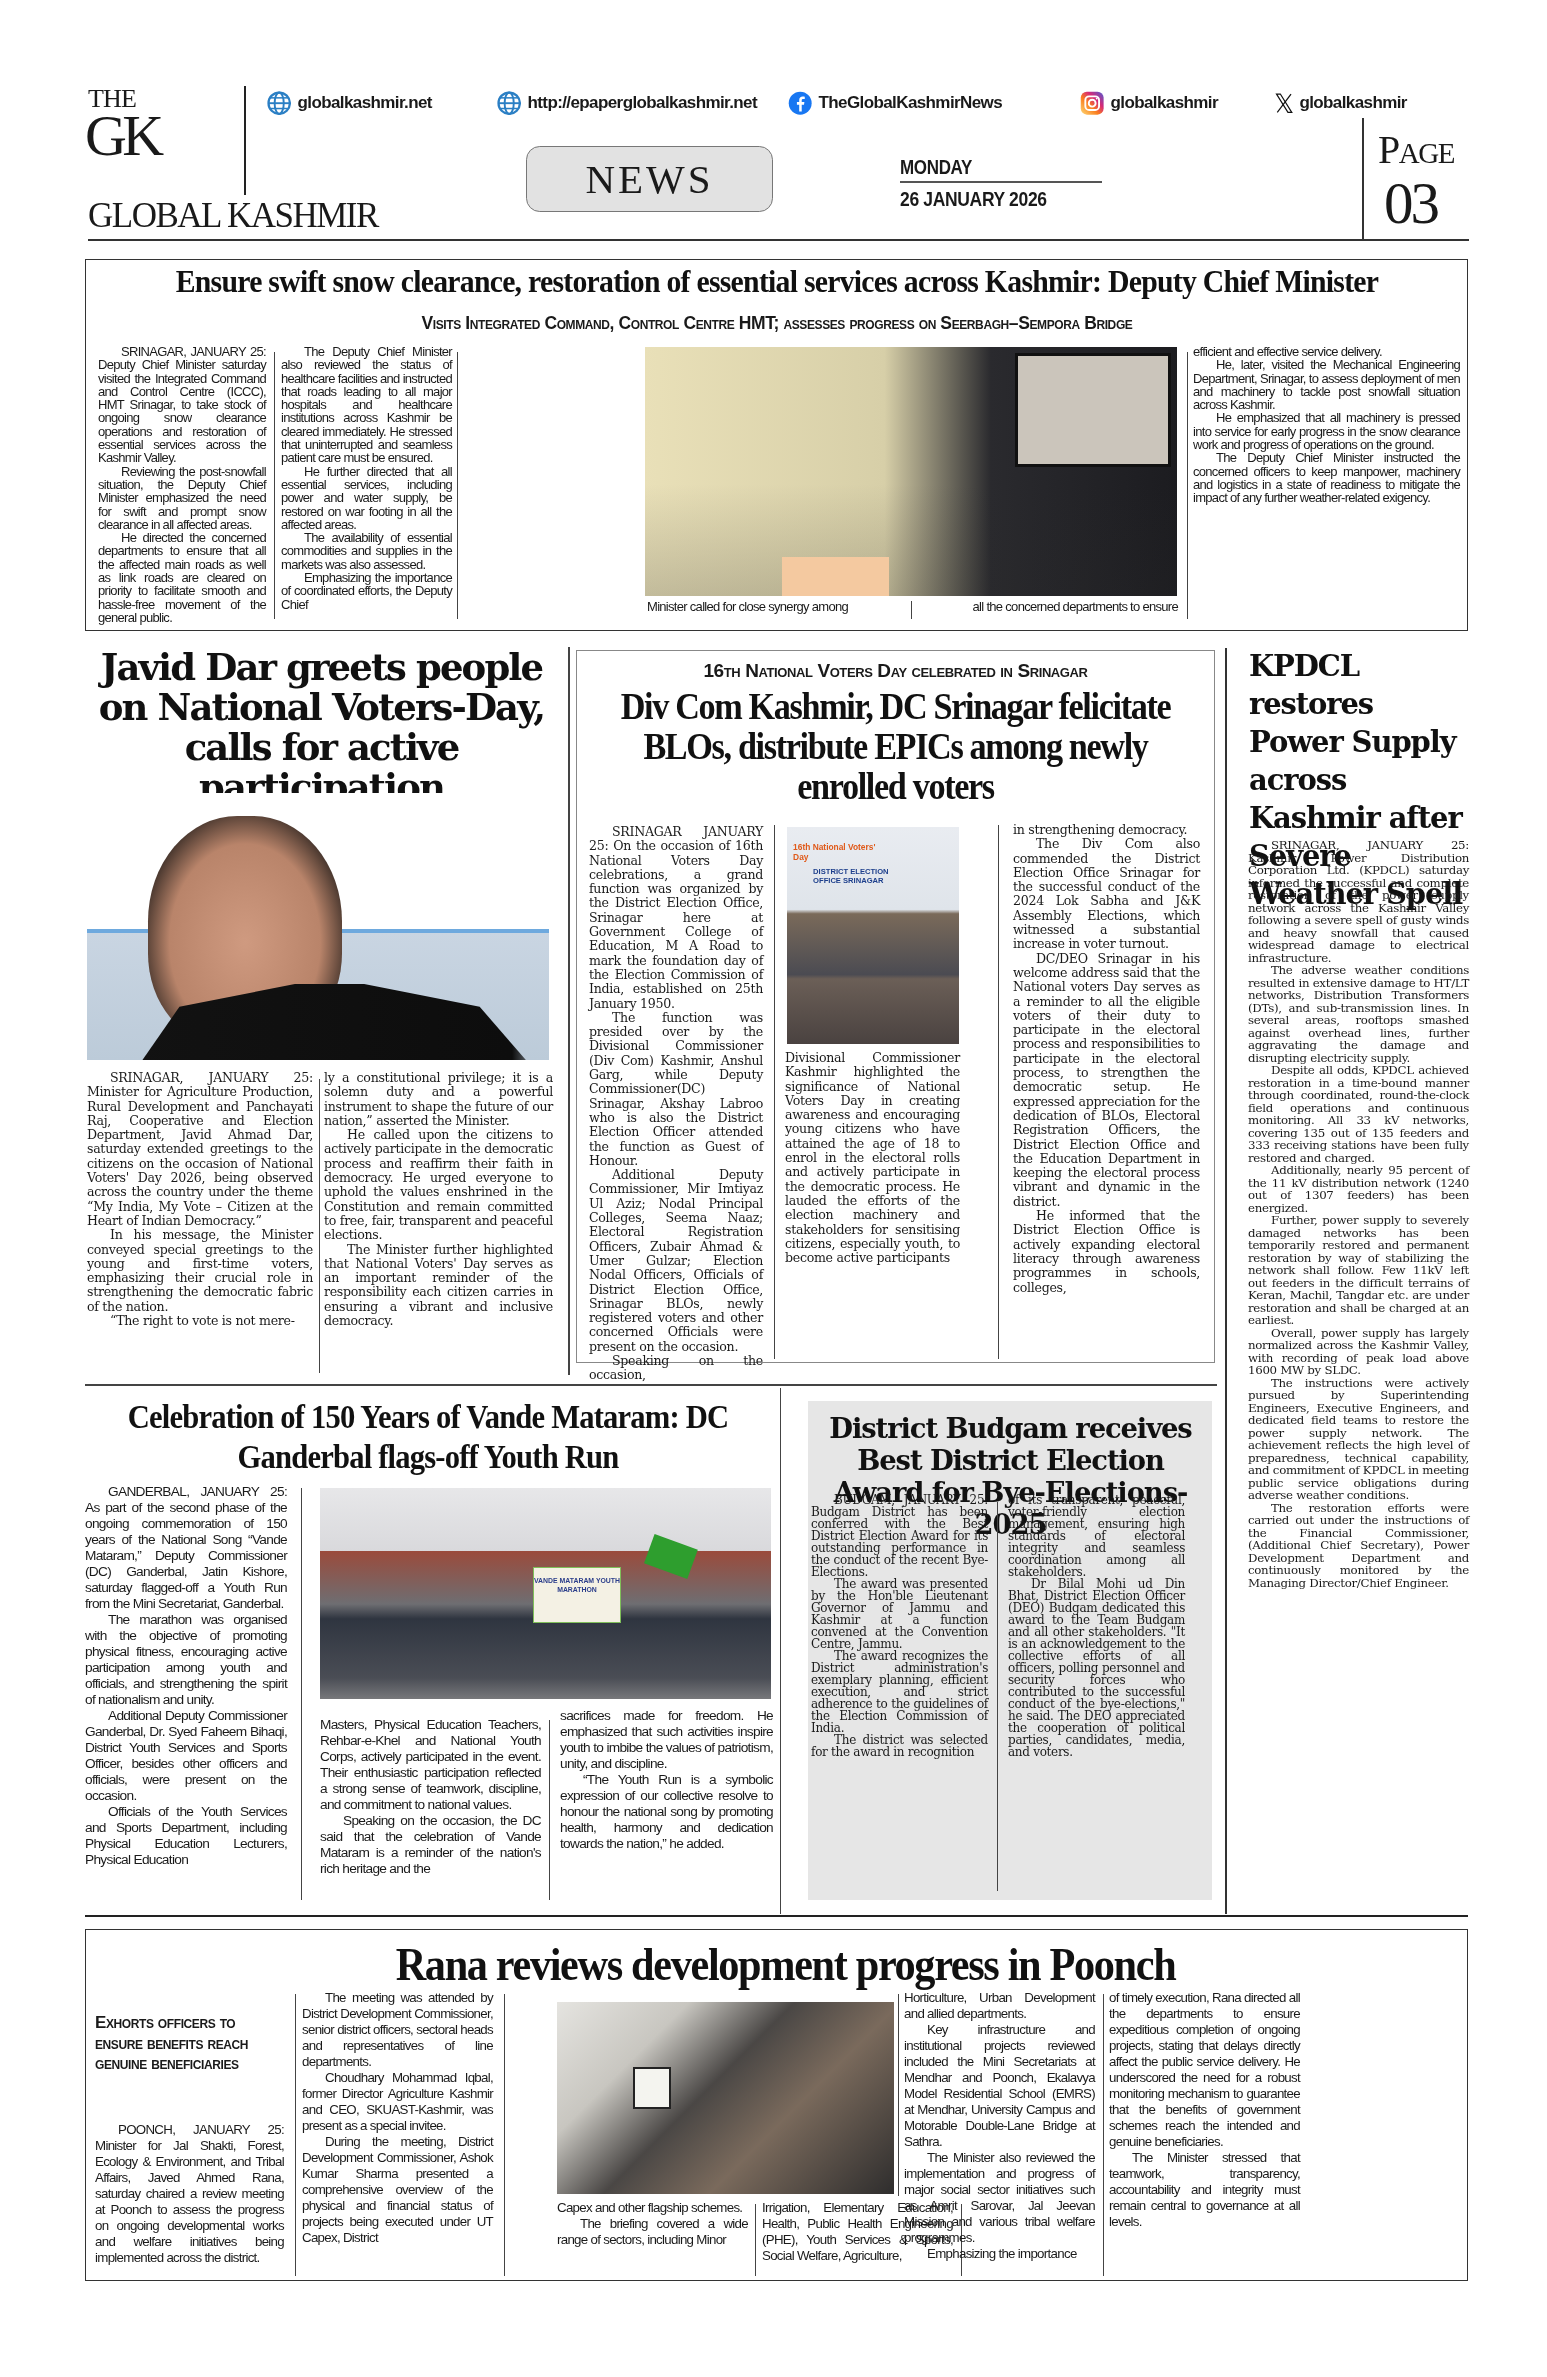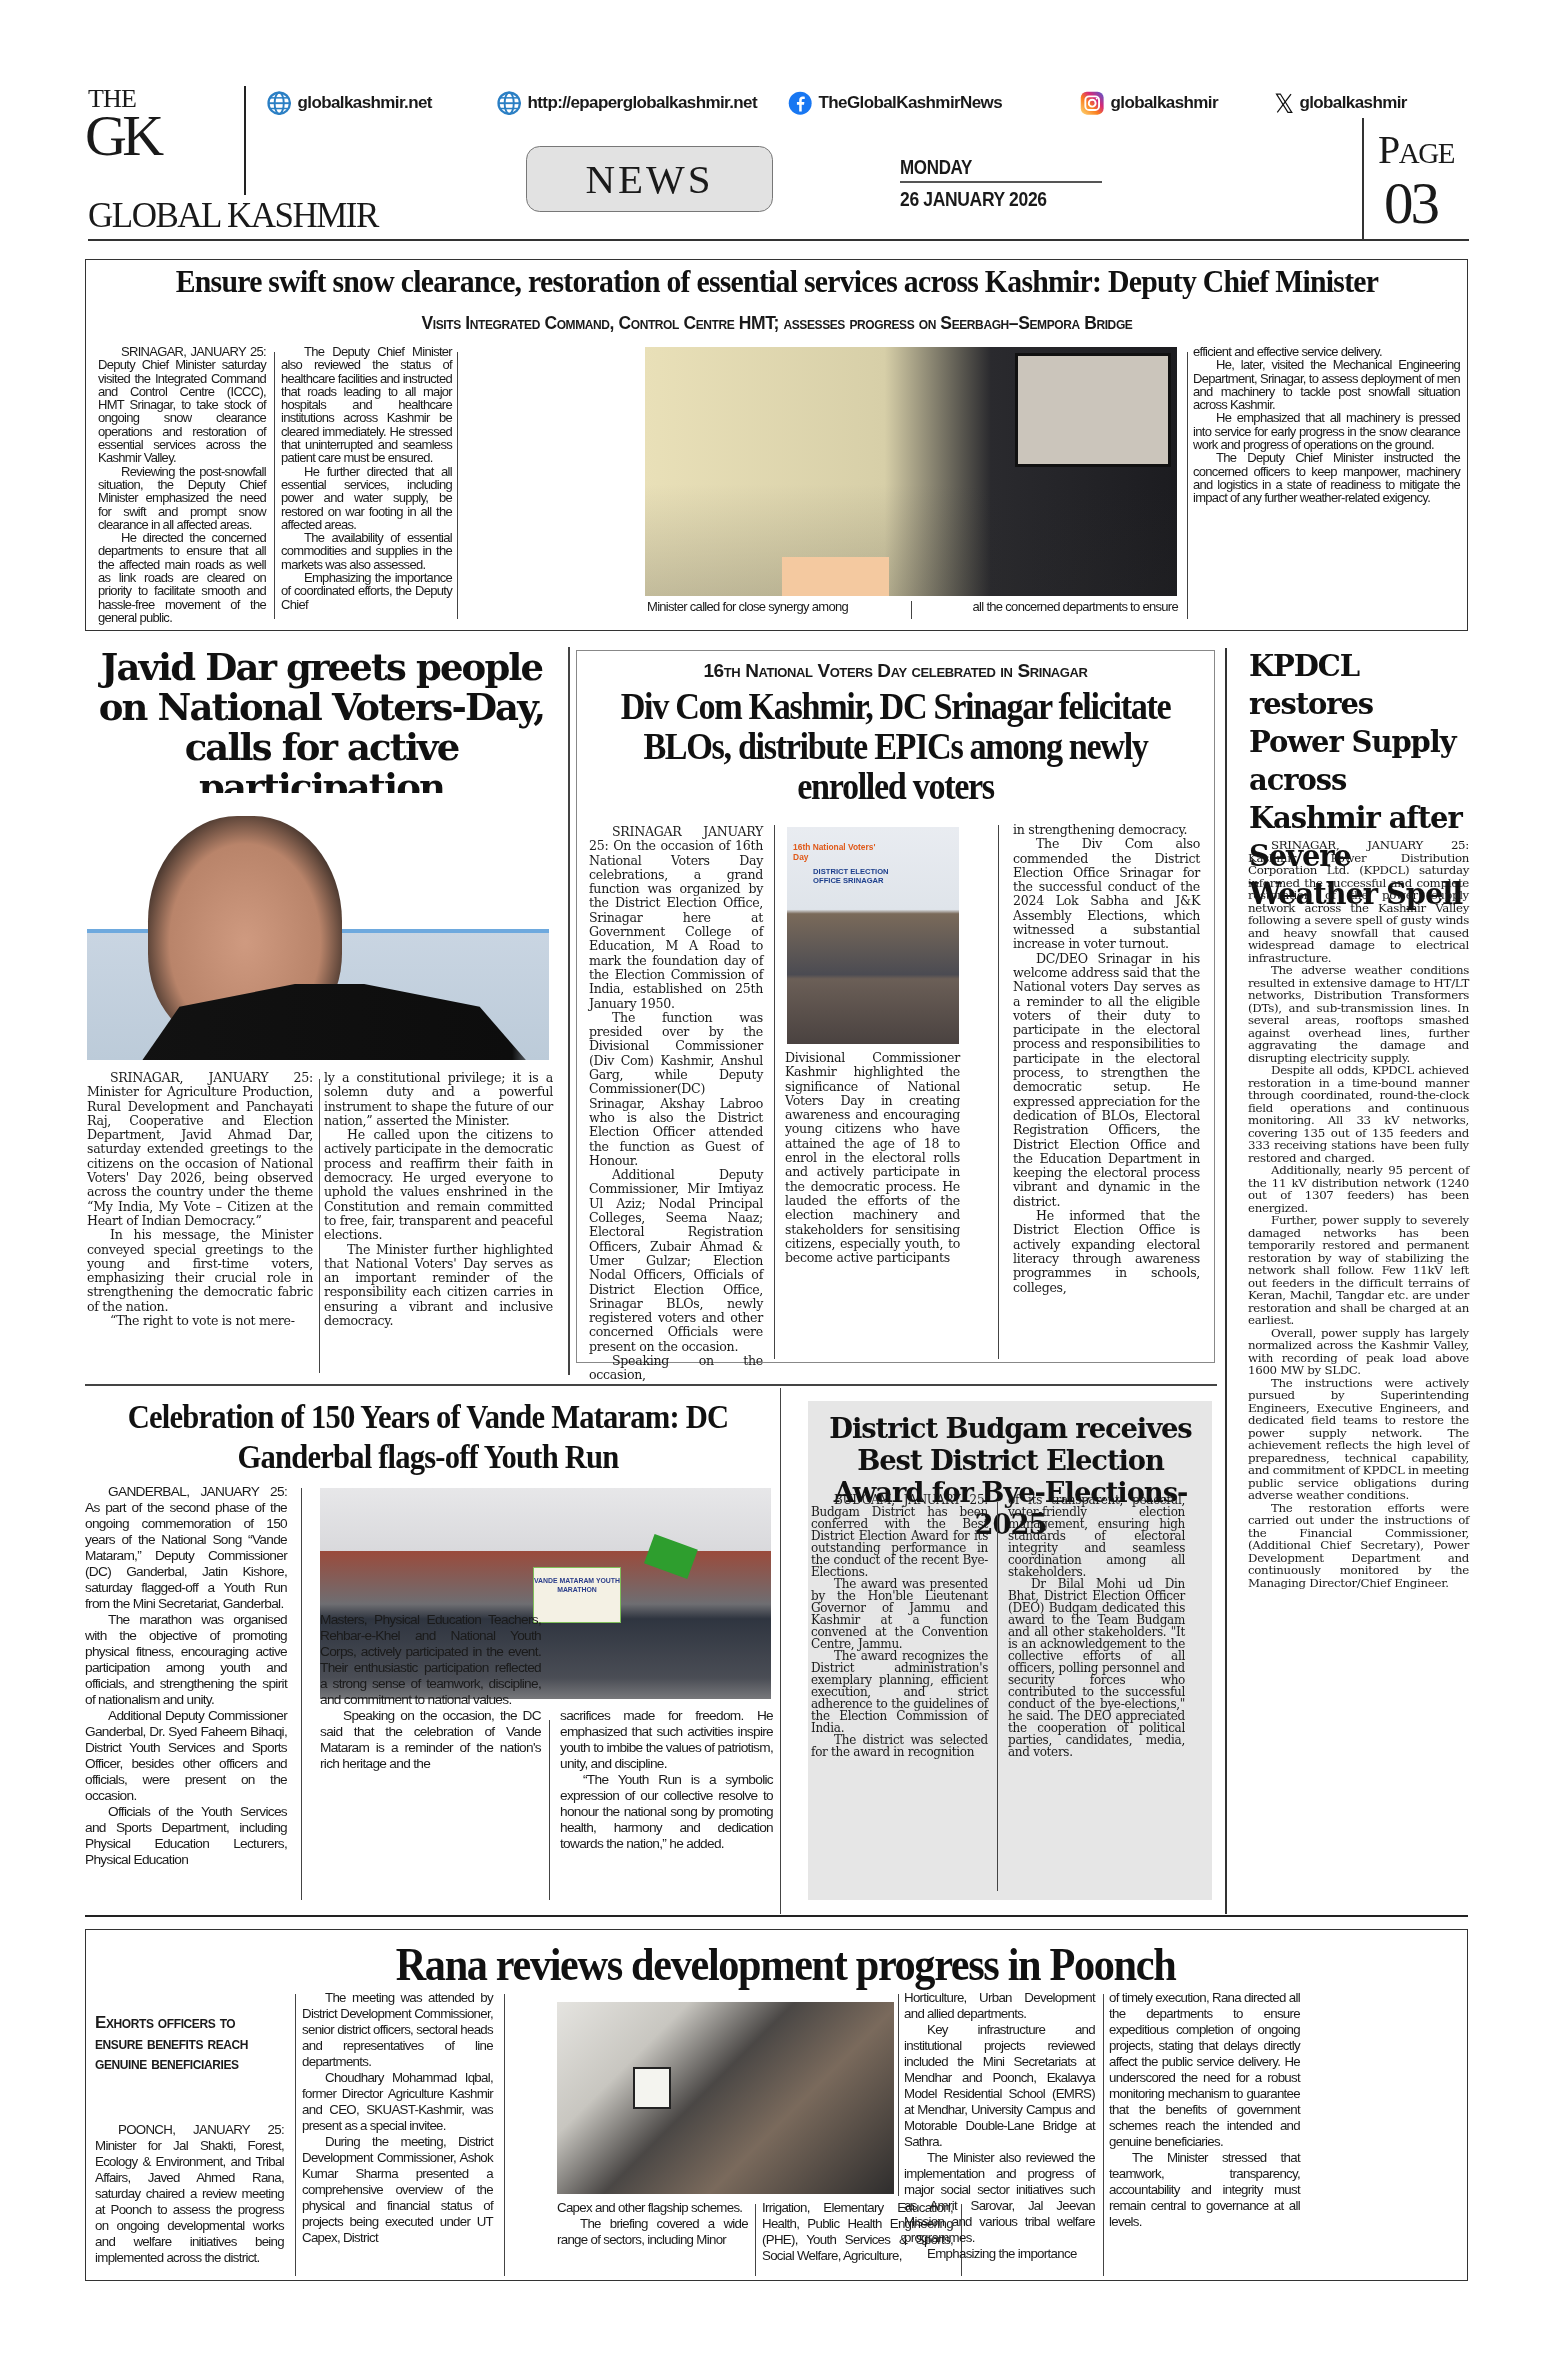--- a/index.html
+++ b/index.html
@@ -215,21 +215,21 @@
   <p>GANDERBAL, JANUARY 25: As part of the second phase of the ongoing commemoration of 150 years of the National Song “Vande Mataram,” Deputy Commissioner (DC) Ganderbal, Jatin Kishore, saturday flagged-off a Youth Run from the Mini Secretariat, Ganderbal.</p>
     <p>The marathon was organised with the objective of promoting physical fitness, encouraging active participation among youth and officials, and strengthening the spirit of nationalism and unity.</p>
     <p>Additional Deputy Commissioner Ganderbal, Dr. Syed Faheem Bihaqi, District Youth Services and Sports Officer, besides other officers and officials, were present on the occasion.</p>
     <p>Officials of the Youth Services and Sports Department, including Physical Education Lecturers, Physical Education</p>
 </div>
 <div class="vsep" style="left:301px; top:1488px; height:412px;"></div>
 <div class="photo ph-run" style="left:320px; top:1488px; width:451px; height:211px;">
   <div class="abs" style="left:213px; top:79px; width:88px; height:56px; background:#f4f1e4; border:1.5px solid #7fbf59; font-family:'Liberation Sans',sans-serif; font-weight:bold; font-size:6.9px; color:#2a3d8a; text-align:center; padding-top:7.6px; line-height:9.1px;">VANDE MATARAM YOUTH MARATHON</div>
   <div class="abs" style="left:328px; top:53px; width:46px; height:30.5px; background:#2e9e2e; transform:rotate(20deg);"></div>
 </div>
-<div class="col cond" style="left:320px; top:1612px; width:221px; font-size:13.7px; line-height:16px;">
+<div class="col cond" style="left:320px; top:1717px; width:221px; font-size:13.7px; line-height:16px;">
   <p style="text-indent:0">Masters, Physical Education Teachers, Rehbar-e-Khel and National Youth Corps, actively participated in the event. Their enthusiastic participation reflected a strong sense of teamwork, discipline, and commitment to national values.</p>
     <p>Speaking on the occasion, the DC said that the celebration of Vande Mataram is a reminder of the nation's rich heritage and the</p>
 </div>
 <div class="vsep" style="left:549px; top:1720px; height:180px;"></div>
 <div class="col cond" style="left:560px; top:1708px; width:213px; font-size:13.7px; line-height:16px;">
   <p style="text-indent:0">sacrifices made for freedom. He emphasized that such activities inspire youth to imbibe the values of patriotism, unity, and discipline.</p>
     <p>“The Youth Run is a symbolic expression of our collective resolve to honour the national song by promoting health, harmony and dedication towards the nation,” he added.</p>
 </div>
 <div class="vsep" style="left:780px; top:1388px; height:526px;"></div>
 

